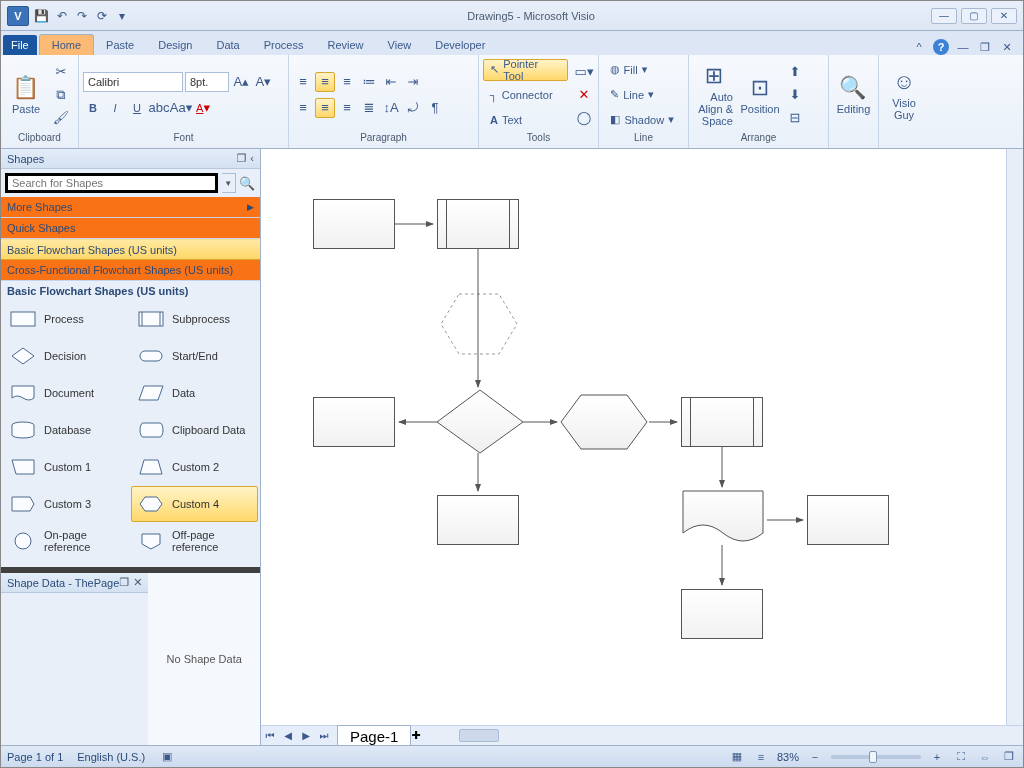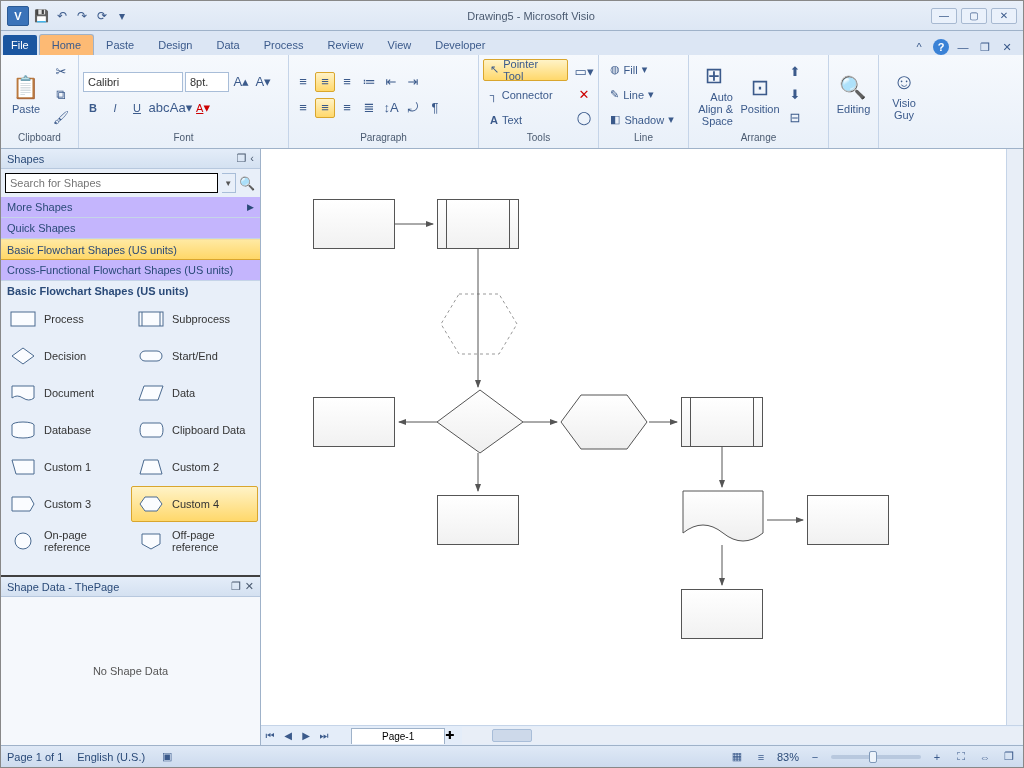--- a/index.html
+++ b/index.html
@@ -35,45 +35,45 @@
 .sizebox{width:44px;height:20px;border:1px solid #a8bdd8;background:#fff;padding:0 4px;display:flex;align-items:center;font-size:11px;color:#333}
 .toolbtn{height:22px;border:1px solid transparent;display:flex;align-items:center;gap:4px;padding:0 6px;color:#3b5a8b;border-radius:2px}
 .toolbtn.act{background:linear-gradient(#fff3c7,#ffd86b);border-color:#d9a62e}
 .toolbtn .tx{font-size:11px}
 
 .body{flex:1;display:flex;overflow:hidden}
 .sidebar{width:260px;background:#e8eff9;border-right:1px solid #9fb2c9;display:flex;flex-direction:column}
 .shdr{height:20px;background:linear-gradient(#e4edf9,#d4e1f1);border-bottom:1px solid #b7c8de;display:flex;align-items:center;padding:0 6px;color:#2a4a78;font-size:11px}
 .shdr .hicons{margin-left:auto;display:flex;gap:4px;color:#4a5a70}
 .srch{display:flex;padding:4px;gap:4px;align-items:center}
-.srch input{flex:1;height:20px;border:1px solid #000000;padding:0 4px;font-size:11px}
+.srch input{flex:1;height:20px;border:3px solid #000000;padding:0 4px;font-size:11px}
 .srch .drop{width:14px;height:20px;border:1px solid #a8bdd8;border-left:none;display:flex;align-items:center;justify-content:center;font-size:8px;color:#555}
 .srch .mag{color:#3b5a8b;font-size:13px}
-.navrow{height:21px;border-bottom:1px solid #c5d4e8;display:flex;align-items:center;padding:0 6px;color:#2a4a78;background:#c4b5fd;font-size:11px}
+.navrow{height:21px;border-bottom:1px solid #c5d4e8;display:flex;align-items:center;padding:0 6px;color:#2a4a78;background:#f97316;font-size:11px}
 .navrow.sel{background:linear-gradient(#ffe9a2,#ffd768);border-top:1px solid #f7e09a;border-bottom:1px solid #d9a62e}
 .navrow .arr{margin-left:auto;font-size:9px}
 .stencil-title{padding:4px 6px;font-weight:bold;color:#2a4a78;font-size:11px}
 .sgrid{display:grid;grid-template-columns:1fr 1fr;gap:1px;padding:0 2px}
 .sitem{height:36px;display:flex;align-items:center;gap:8px;padding:0 6px;border:1px solid transparent;border-radius:2px;color:#333}
 .sitem.sel{background:linear-gradient(#fff3c7,#ffd86b);border-color:#d9a62e}
 .sicon{width:26px;height:22px;display:flex;align-items:center;justify-content:center}
 .sicon svg{width:26px;height:20px}
-.shapedata{border-top:2px solid #404040;margin-top:16px;flex:1;display:flex;flex-direction:column}
+.shapedata{border-top:6px solid #404040;margin-top:8px;flex:1;display:flex;flex-direction:row}
 .sdbody{flex:1;display:flex;align-items:center;justify-content:center;color:#555;background:#f5f8fc}
 
 .canvas-wrap{flex:1;display:flex;flex-direction:column;background:#fff;position:relative}
 .canvas{flex:1;position:relative;background:#fff;overflow:hidden}
 .canvas .shp{position:absolute;border:1px solid #555;background:linear-gradient(#fff,#f1f1f1)}
 .canvas .subl{border-left:3px double #555;border-right:3px double #555}
 .canvas svg.conn{position:absolute;overflow:visible}
 .vscroll{width:17px;background:#e8eef7;border-left:1px solid #c5d4e8}
 .hscroll-area{height:20px;display:flex;background:#e4edf9;border-top:1px solid #c5d4e8;align-items:center}
 .pagenav{display:flex}
 .pagenav .pb{width:18px;height:18px;display:flex;align-items:center;justify-content:center;color:#3b5a8b;font-size:10px}
-.pagetab{padding:2px 30px;background:#fff;border:1px solid #9fb2c9;border-bottom:none;font-size:10px;margin-left:18px}
+.pagetab{padding:2px 12px;background:#fff;border:1px solid #9fb2c9;border-bottom:none;font-size:15px;margin-left:4px}
 .hscroll{flex:1;height:17px;background:#e8eef7;margin-left:8px;position:relative}
 .hscroll .thumb{position:absolute;left:30px;width:40px;top:2px;bottom:2px;background:#cdd9ea;border:1px solid #a8bdd8;border-radius:2px}
 
 .status{height:22px;background:linear-gradient(#dfe9f6,#cddbee);border-top:1px solid #9fb2c9;display:flex;align-items:center;padding:0 6px;gap:14px;color:#2a4a78;font-size:11px}
 .status .right{margin-left:auto;display:flex;align-items:center;gap:8px}
 .zoom-slider{width:90px;height:4px;background:#b8c8de;border-radius:2px;position:relative}
 .zoom-slider .knob{position:absolute;left:38px;top:-4px;width:8px;height:12px;background:#eef4fb;border:1px solid #7f98b8;border-radius:2px}
 .sic{width:16px;height:16px;display:flex;align-items:center;justify-content:center;color:#3b5a8b}
 </style>
 </head>

